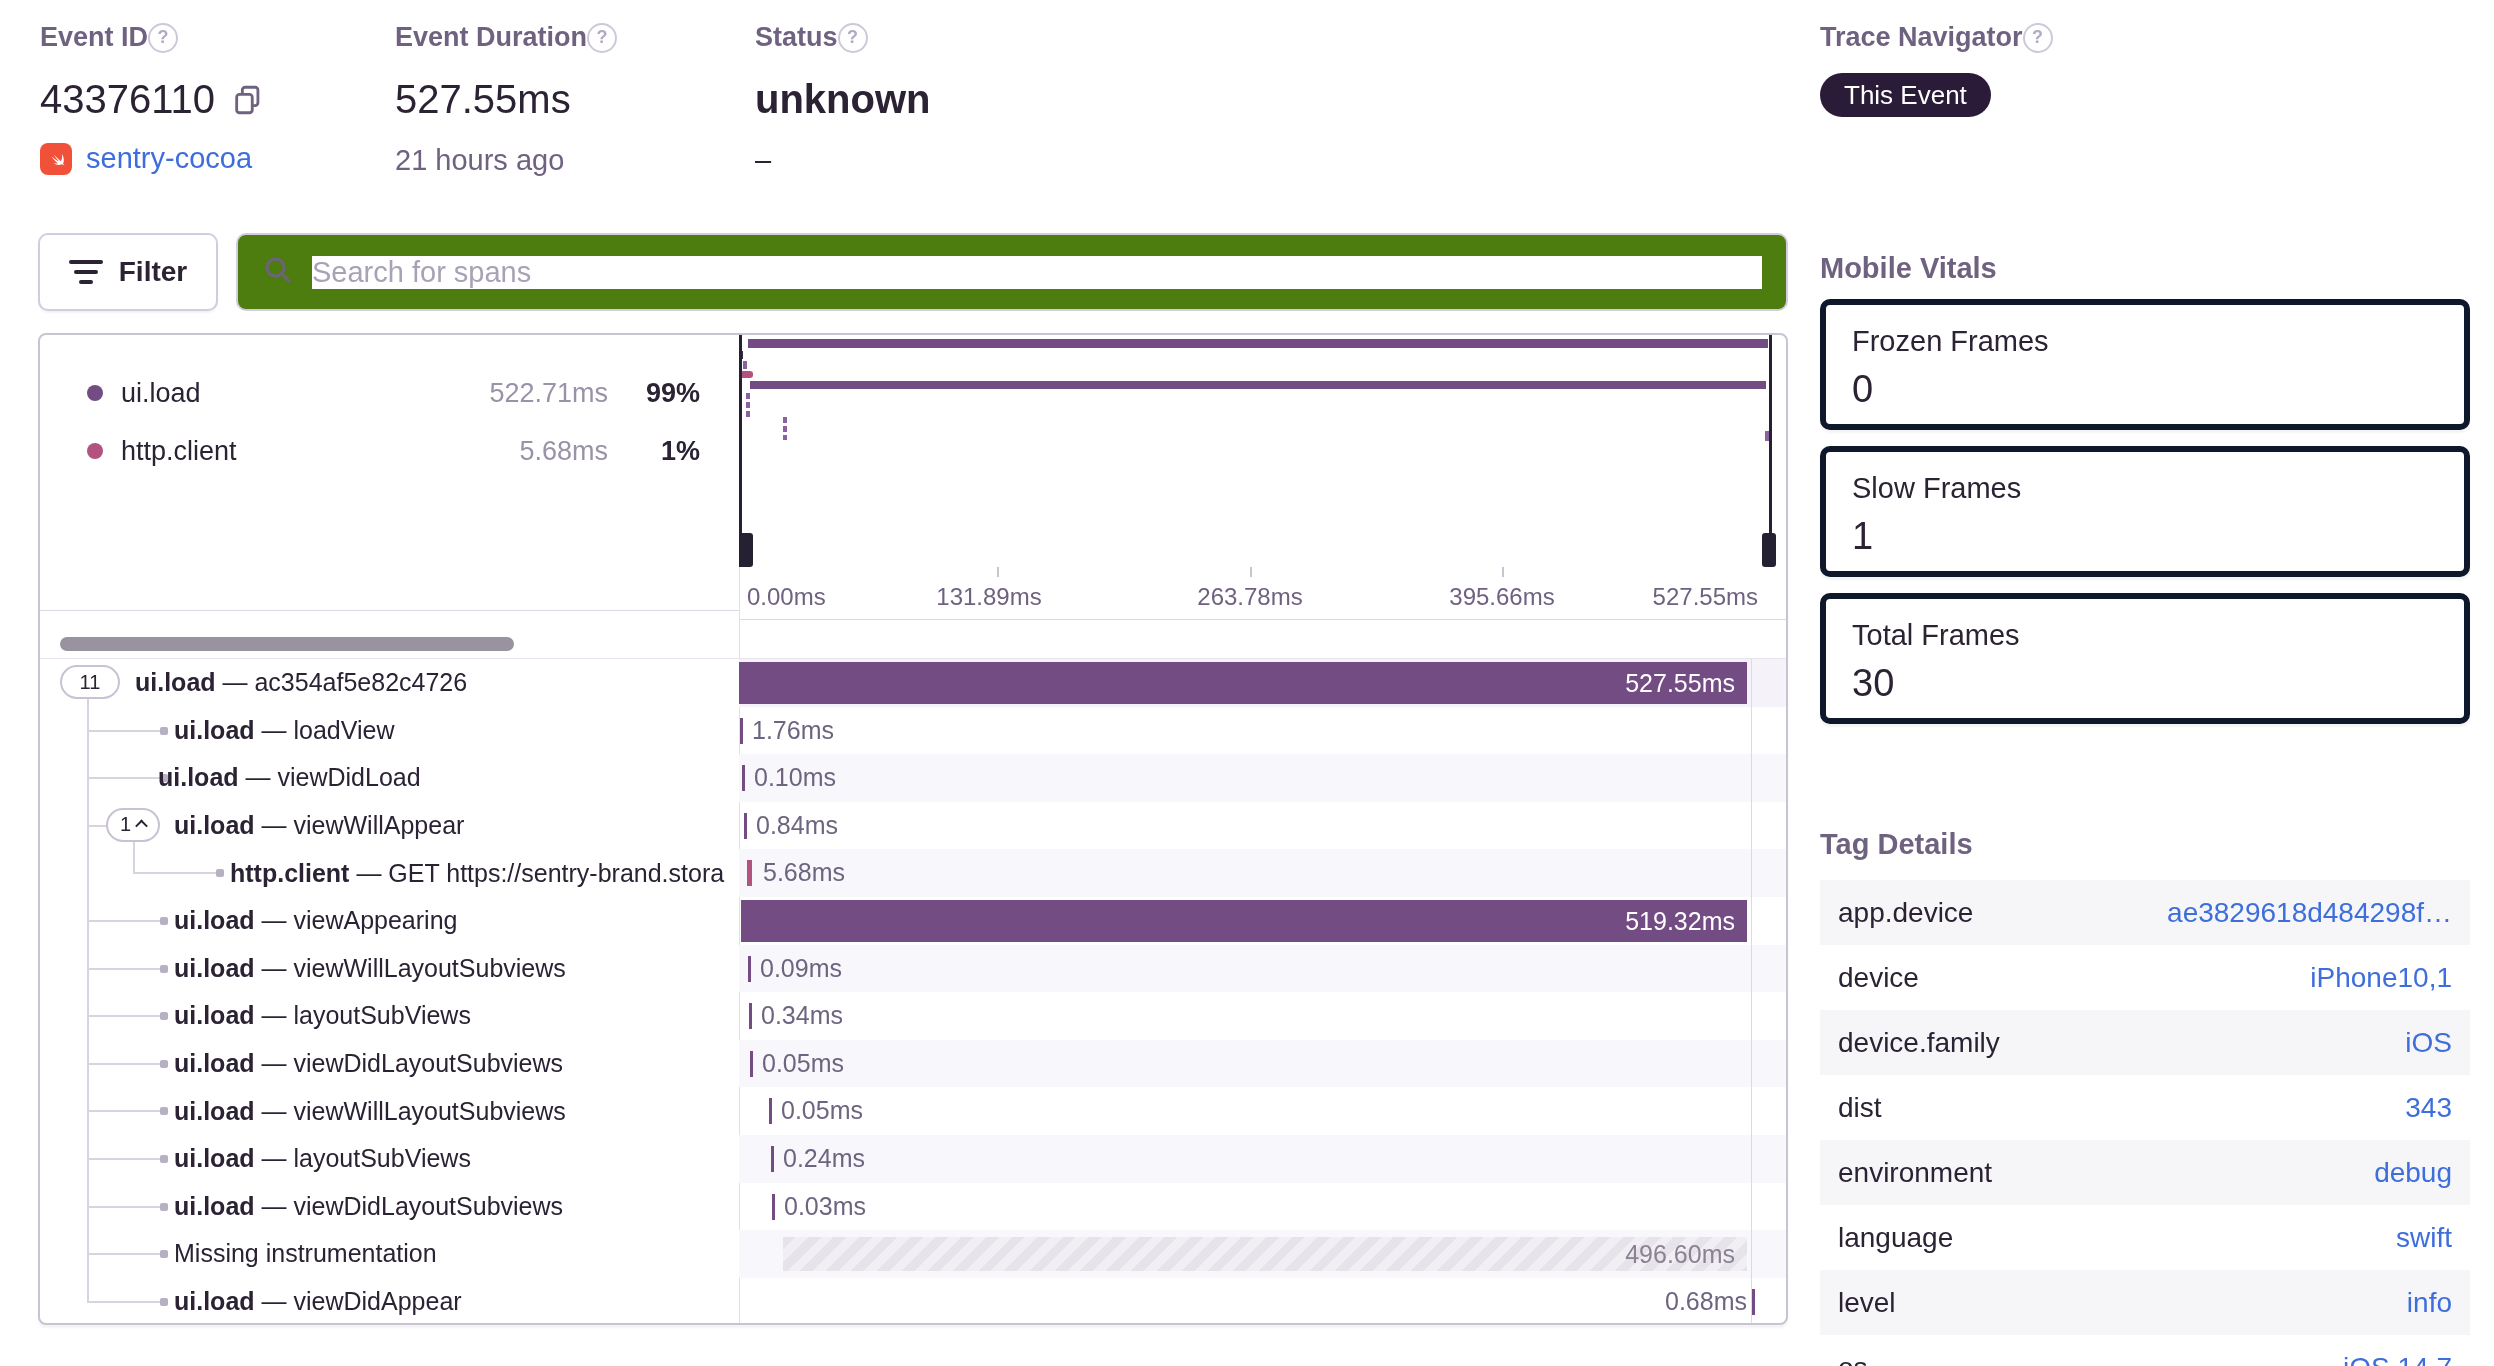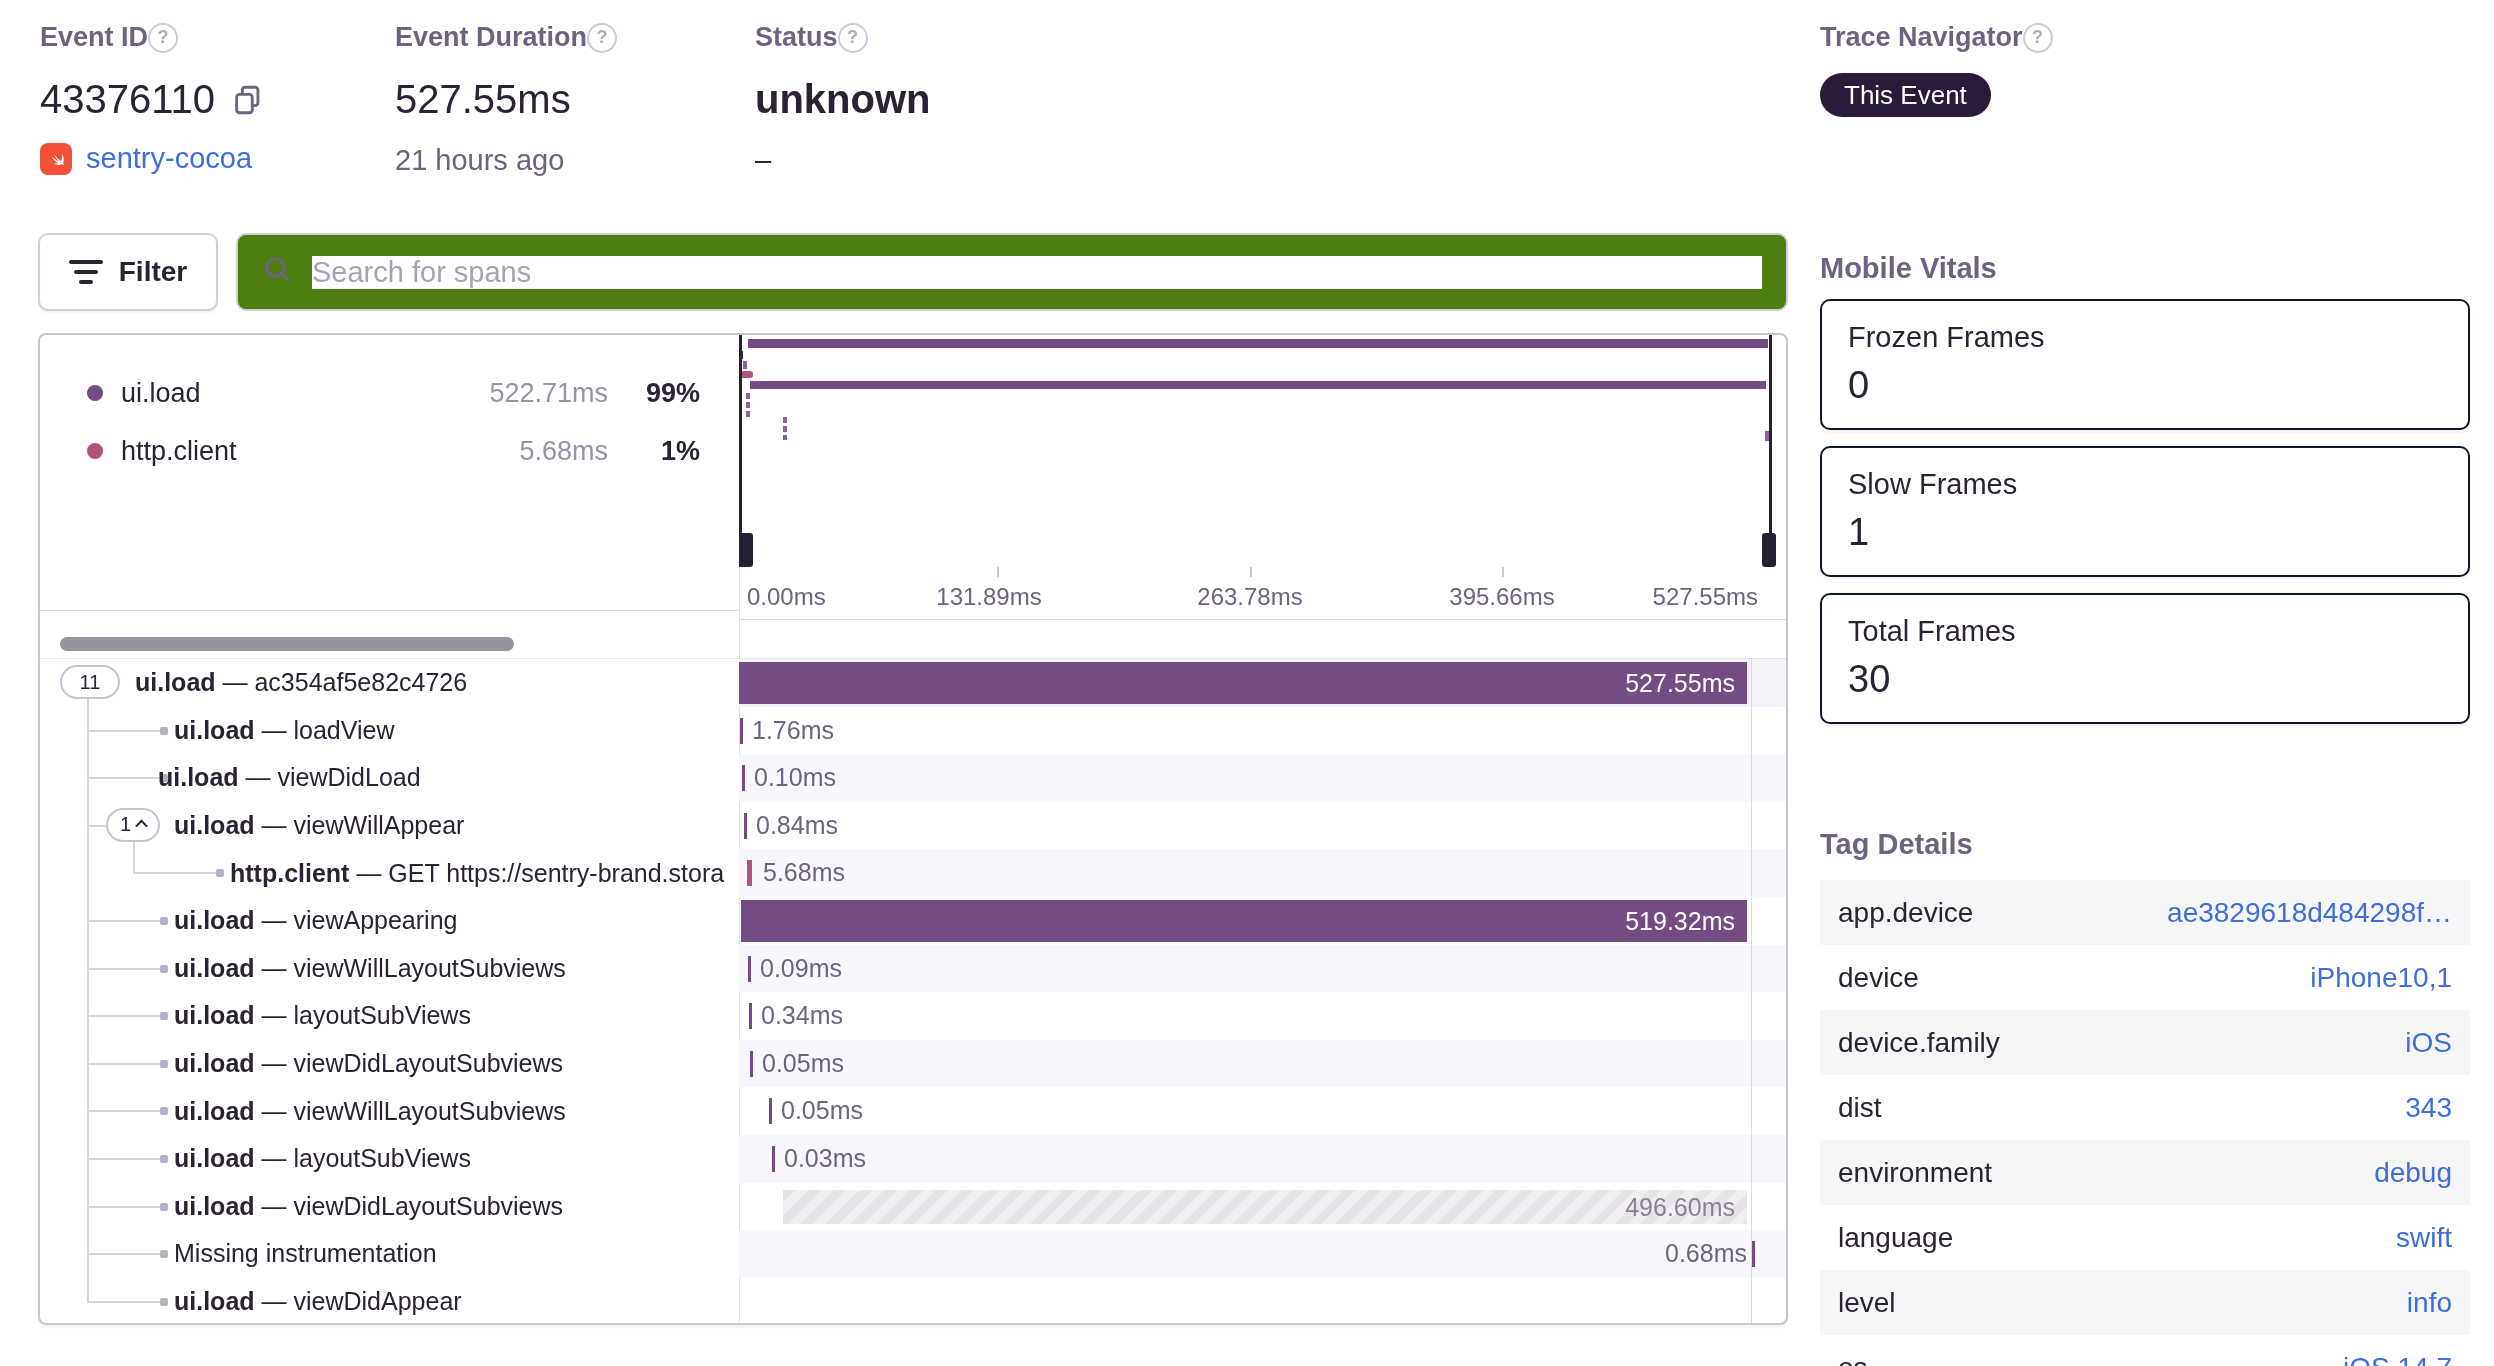--- a/index.html
+++ b/index.html
@@ -106,21 +106,21 @@
   .bar.hatch { top:7px; height:34px; line-height:34px; color:#8a8294;
         background:repeating-linear-gradient(135deg,#e6e3eb 0 9px,#f1eff4 9px 18px); }
   .tick-mark { position:absolute; top:11px; width:3px; height:26px; background:#734c84; }
   .dur-label { position:absolute; top:0; height:47.6px; line-height:47.6px;
                font-size:25px; color:#6e6480; }
   .guide { position:absolute; top:0; bottom:0; left:1012px; width:1px; background:#ddd8e3; }
 
   
   .side-h { position:absolute; left:1820px; font-size:29px; font-weight:700; color:#6f6180; }
   .vital-card { position:absolute; left:1820px; width:650px; height:131px;
-                border:2px solid #0f172a; border-radius:10px; background:#fff;
+                border:6px solid #0f172a; border-radius:10px; background:#fff;
                 box-shadow:0 3px 2px rgba(40,30,60,.05); padding:20px 26px; }
   .vital-card .vlabel { font-size:29px; color:#2b2233; }
   .vital-card .vvalue { font-size:38px; font-weight:500; margin-top:10px; }
   .tag-row { position:absolute; left:1820px; width:650px; height:65px;
              display:flex; align-items:center; justify-content:space-between;
              padding:0 18px; font-size:28px; }
   .tag-row.alt { background:#f6f6f9; }
   .tag-key { color:#2b2233; }
   .tag-val { color:#3d6edb; cursor:pointer; }
 </style>
@@ -365,20 +365,24 @@
         </div>
         <div class="c-row">
           <div class="tick-mark" style="left: 11px;"></div>
           <div class="dur-label" style="left: 23px;">0.05ms</div>
         </div>
         <div class="c-row">
           <div class="tick-mark" style="left: 30px;"></div>
           <div class="dur-label" style="left: 42px;">0.05ms</div>
         </div>
         <div class="c-row">
+          <div class="tick-mark" style="left: 32px;"></div>
+          <div class="dur-label" style="left: 44px;">0.24ms</div>
+        </div>
+        <div class="c-row">
           <div class="tick-mark" style="left: 33px;"></div>
           <div class="dur-label" style="left: 45px;">0.03ms</div>
         </div>
         <div class="c-row">
           <div class="bar hatch" style="left: 44px; width: 964px;">496.60ms</div>
         </div>
         <div class="c-row">
           <div class="dur-label" style="right: 43px;">0.68ms</div>
           <div class="tick-mark" style="left: 1013px;"></div>
         </div>

